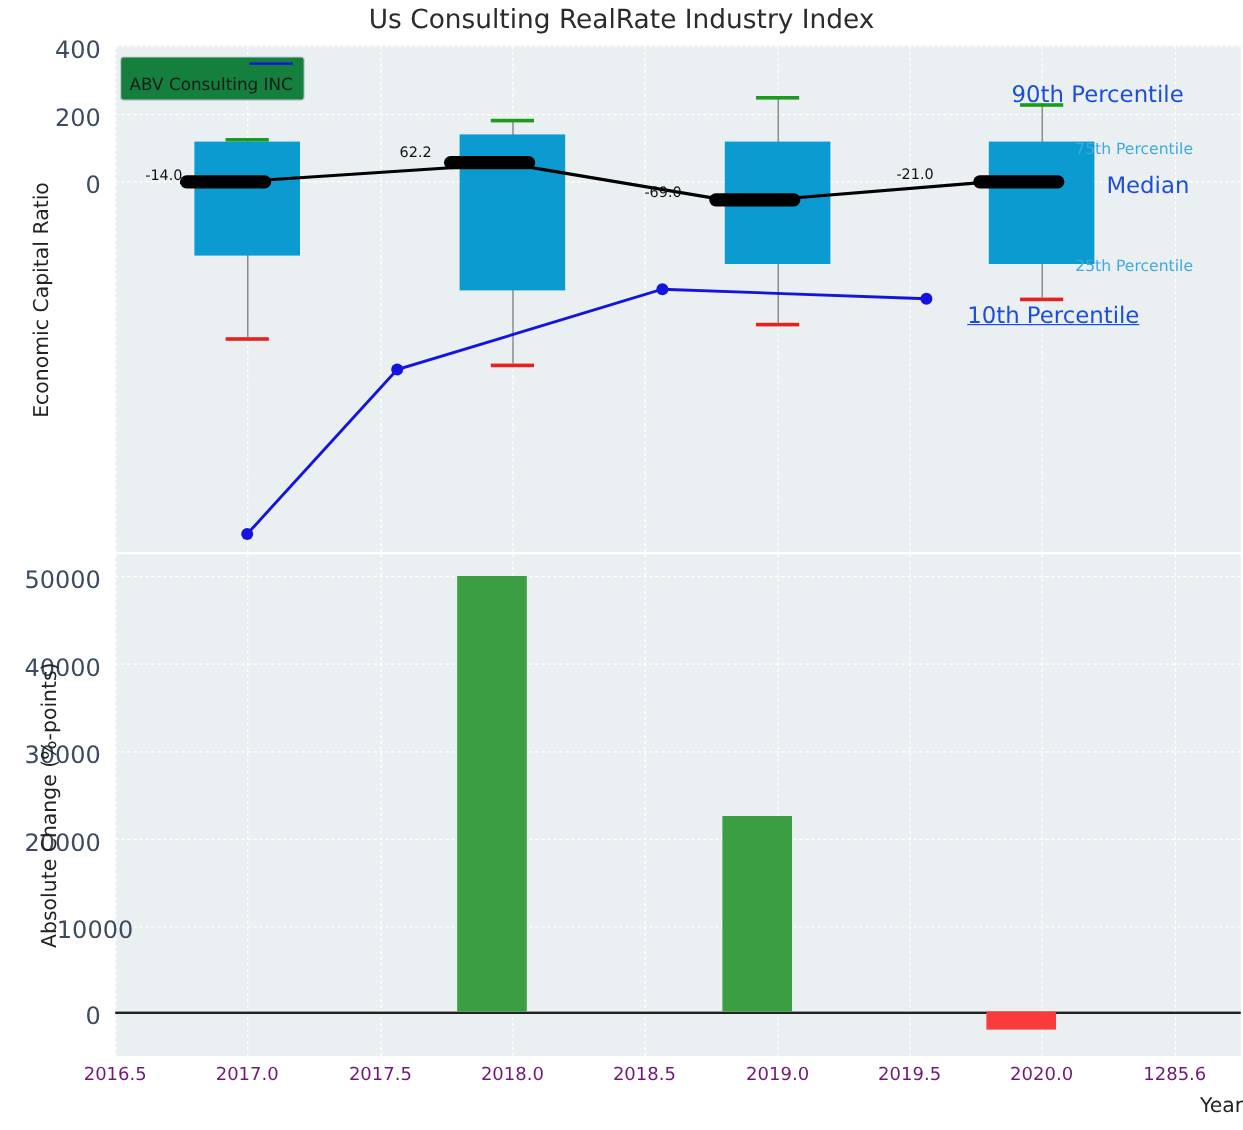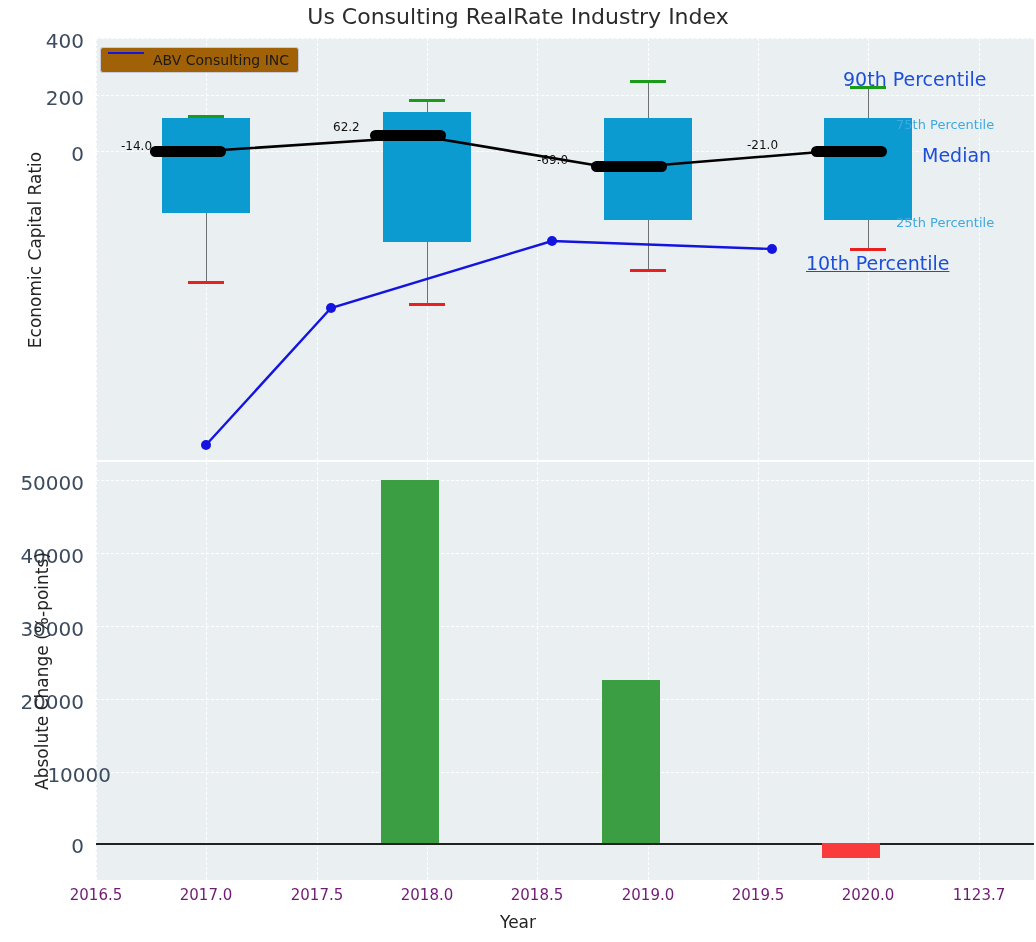--- a/index.html
+++ b/index.html
@@ -25,41 +25,41 @@
   
   .ytick{position:absolute;right:0;width:84px;text-align:right;font-size:20px;color:#3c4b5e;}
   .xtick{position:absolute;top:886px;width:90px;text-align:center;font-size:15px;color:#701a75;}
 
   .ylabel{
     position:absolute;font-size:17px;color:#232323;
     transform-origin:50% 50%;transform:rotate(-90deg);white-space:nowrap;text-align:center;
   }
   #ylabel-top{left:-85px;top:240px;width:240px;}
   #ylabel-bot{left:-123px;top:661px;width:330px;}
-  .xlabel{position:absolute;left:0;top:912px;width:1036px;text-align:center;font-size:17px;color:#232323;}
+  .xlabel{position:absolute;left:0;top:912px;width:1036px;text-align:right;font-size:17px;color:#232323;}
 
   
   .box{position:absolute;background:#0c9bd1;}
   .whisker{position:absolute;width:0;border-left:1.4px solid #6f7072;}
   .cap-hi{position:absolute;height:0;border-top:3px solid #1a9c1a;}
   .cap-lo{position:absolute;height:0;border-top:3px solid #e8201f;}
   .median-label{position:absolute;font-size:12px;color:#111;white-space:nowrap;}
 
   svg.overlay{position:absolute;left:0;top:0;width:1036px;height:942px;overflow:visible;}
 
   
   .bar{position:absolute;}
   .bar.up{background:#3b9e43;}
   .bar.down{background:#f93b3b;}
 
   
   .legend{
     position:absolute;left:100px;top:47px;
-    background:#a16207;border:1px solid #c9ccd6;border-radius:3px;
-    padding:4px 9px 4px 7px;display:flex;align-items:flex-start;gap:9px;
+    background:#15803d;border:1px solid #c9ccd6;border-radius:3px;
+    padding:4px 9px 4px 7px;display:flex;align-items:flex-end;gap:9px;flex-direction:column;
   }
   .legend-line{width:36px;height:0;border-top:2.6px solid #1414e0;}
   .legend-text{font-size:14px;color:#1a1a1a;}
 
   
   .anno{position:absolute;white-space:nowrap;}
   .anno.big{font-size:19px;color:#1d4ed8;}
   .anno.small{font-size:13px;color:#3fa9e0;}
 </style>
 </head>
@@ -176,19 +176,19 @@
   <div class="ytick" style="left:0px;top:834px;">0</div>
 
   <div class="xtick" style="left:51px;">2016.5</div>
   <div class="xtick" style="left:161px;">2017.0</div>
   <div class="xtick" style="left:272px;">2017.5</div>
   <div class="xtick" style="left:382px;">2018.0</div>
   <div class="xtick" style="left:492px;">2018.5</div>
   <div class="xtick" style="left:603px;">2019.0</div>
   <div class="xtick" style="left:713px;">2019.5</div>
   <div class="xtick" style="left:823px;">2020.0</div>
-  <div class="xtick" style="left:934px;">1123.7</div>
+  <div class="xtick" style="left:934px;">1285.6</div>
 
   <div class="ylabel" id="ylabel-top">Economic Capital Ratio</div>
   <div class="ylabel" id="ylabel-bot">Absolute Change (%-points)</div>
   <div class="xlabel">Year</div>
 
 </div>
 
 </body></html>

